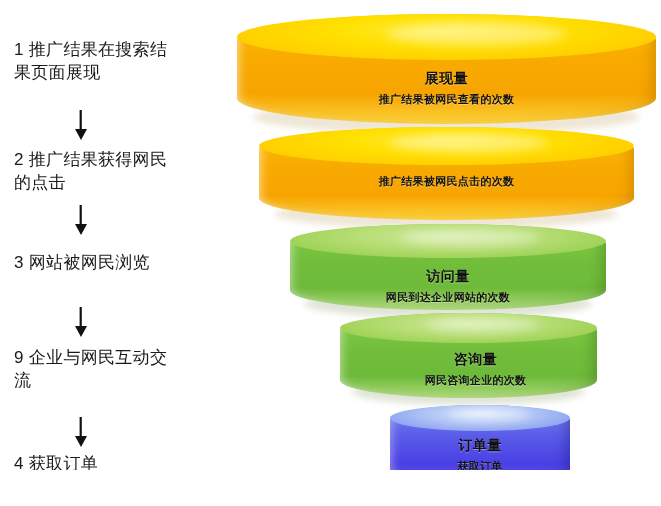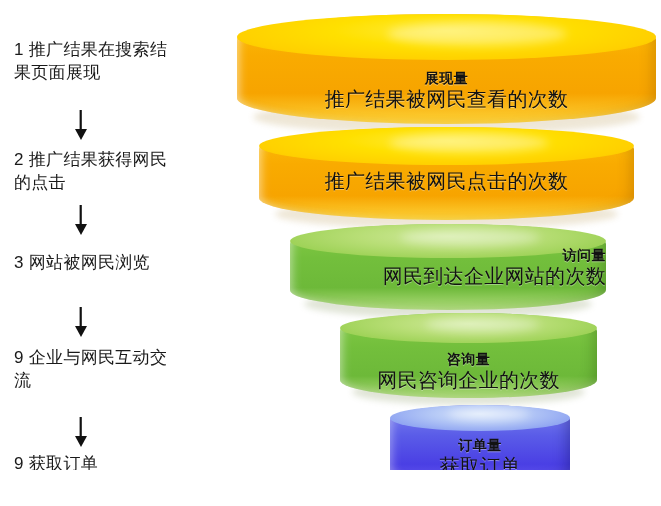--- a/index.html
+++ b/index.html
@@ -85,22 +85,22 @@
   }
   .cyl .label .t1 {
     display: block;
     font-size: 14px;
     font-weight: bold;
     line-height: 21px;
     letter-spacing: 0.5px;
   }
   .cyl .label .t2 {
     display: block;
-    font-size: 20px;
-    font-weight: normal;
+    font-size: 11px;
+    font-weight: bold;
     line-height: 20px;
     letter-spacing: 0.3px;
   }
   .shadow-ell {
     position: absolute;
     border-radius: 50%;
     filter: blur(3px);
     opacity: 0.30;
   }
 </style>
@@ -143,21 +143,21 @@
     <div class="step-text" style="top:346px;">9 企业与网民互动交
 流</div>
 
     <div class="step-arrow" style="top:417px;">
       <svg width="18" height="32" viewBox="0 0 18 32">
         <rect x="7.6" y="0" width="2.2" height="20" fill="#111"></rect>
         <polygon points="3,19 15,19 9,30" fill="#111"></polygon>
       </svg>
     </div>
 
-    <div class="step-text" style="top:452px;">9 获取订单</div>
+    <div class="step-text" style="top:452px;">4 获取订单</div>
   </div>
 
   <div id="funnel">
 
     <div class="cyl" style="left:5px; top:14px; width:419px; height:110px; --er:26px; --eh:46;">
       <div class="shadow-ell" style="left:16px; top:86px; width:387px; height:34px; background:#c8b07a;"></div>
       <div class="body" style="background:linear-gradient(180deg,#fcbf09 0%,#f9ab00 38%,#f7a400 72%,#fdd43a 100%);
                   box-shadow:inset 6px 0 10px -4px rgba(255,255,255,0.55), inset -8px 0 14px -5px rgba(120,70,0,0.28);"></div>
       <div class="top" style="background:radial-gradient(ellipse at 50% 36%, #ffec3a 0%, #ffe000 38%, #ffd000 72%, #f3b400 100%);"></div>
       <div class="shine" style="left:150px; top:8px; width:180px; height:24px; background:rgba(255,255,255,0.35); filter:blur(5px);"></div>
@@ -177,33 +177,33 @@
         <span class="t2">推广结果被网民点击的次数</span>
       </div>
     </div>
 
     <div class="cyl" style="left:58px; top:224px; width:316px; height:86px; --er:20px; --eh:34;">
       <div class="shadow-ell" style="left:14px; top:66px; width:288px; height:28px; background:#9aa87a;"></div>
       <div class="body" style="background:linear-gradient(180deg,#86cc47 0%,#73bf3c 40%,#6db939 74%,#b2dd7d 100%);
                   box-shadow:inset 6px 0 10px -4px rgba(255,255,255,0.50), inset -8px 0 14px -5px rgba(30,70,10,0.30);"></div>
       <div class="top" style="background:radial-gradient(ellipse at 50% 36%, #cfe99a 0%, #b8de76 40%, #9ed257 75%, #7bc03f 100%);"></div>
       <div class="shine" style="left:110px; top:5px; width:140px; height:17px; background:rgba(255,255,255,0.35); filter:blur(5px);"></div>
-      <div class="label" style="top:21px;text-align:right;">
+      <div class="label" style="top:42px;">
         <span class="t1">访问量</span>
         <span class="t2">网民到达企业网站的次数</span>
       </div>
     </div>
 
     <div class="cyl" style="left:108px; top:313px; width:257px; height:85px; --er:18px; --eh:30;">
       <div class="shadow-ell" style="left:12px; top:66px; width:233px; height:26px; background:#9aa87a;"></div>
       <div class="body" style="background:linear-gradient(180deg,#86cc47 0%,#73bf3c 40%,#6db939 74%,#b2dd7d 100%);
                   box-shadow:inset 6px 0 10px -4px rgba(255,255,255,0.50), inset -8px 0 14px -5px rgba(30,70,10,0.30);"></div>
       <div class="top" style="background:radial-gradient(ellipse at 50% 36%, #cfe99a 0%, #b8de76 40%, #9ed257 75%, #7bc03f 100%);"></div>
       <div class="shine" style="left:85px; top:4px; width:115px; height:15px; background:rgba(255,255,255,0.35); filter:blur(5px);"></div>
-      <div class="label" style="top:36px;">
+      <div class="label" style="top:36px;padding-left:7px;">
         <span class="t1">咨询量</span>
         <span class="t2">网民咨询企业的次数</span>
       </div>
     </div>
 
     <div class="cyl" style="left:158px; top:405px; width:180px; height:80px; --er:15px; --eh:26;">
       <div class="shadow-ell" style="left:10px; top:62px; width:162px; height:24px; background:#6f72b8;"></div>
       <div class="body" style="background:linear-gradient(180deg,#7f86ef 0%,#5a5ce8 38%,#4a3fe4 74%,#6a5cf0 100%);
                   box-shadow:inset 6px 0 10px -4px rgba(255,255,255,0.40), inset -8px 0 14px -5px rgba(10,10,80,0.35);"></div>
       <div class="top" style="background:radial-gradient(ellipse at 50% 34%, #d8e6fb 0%, #b4c8f6 38%, #93a8f2 72%, #7b87ee 100%);"></div>

